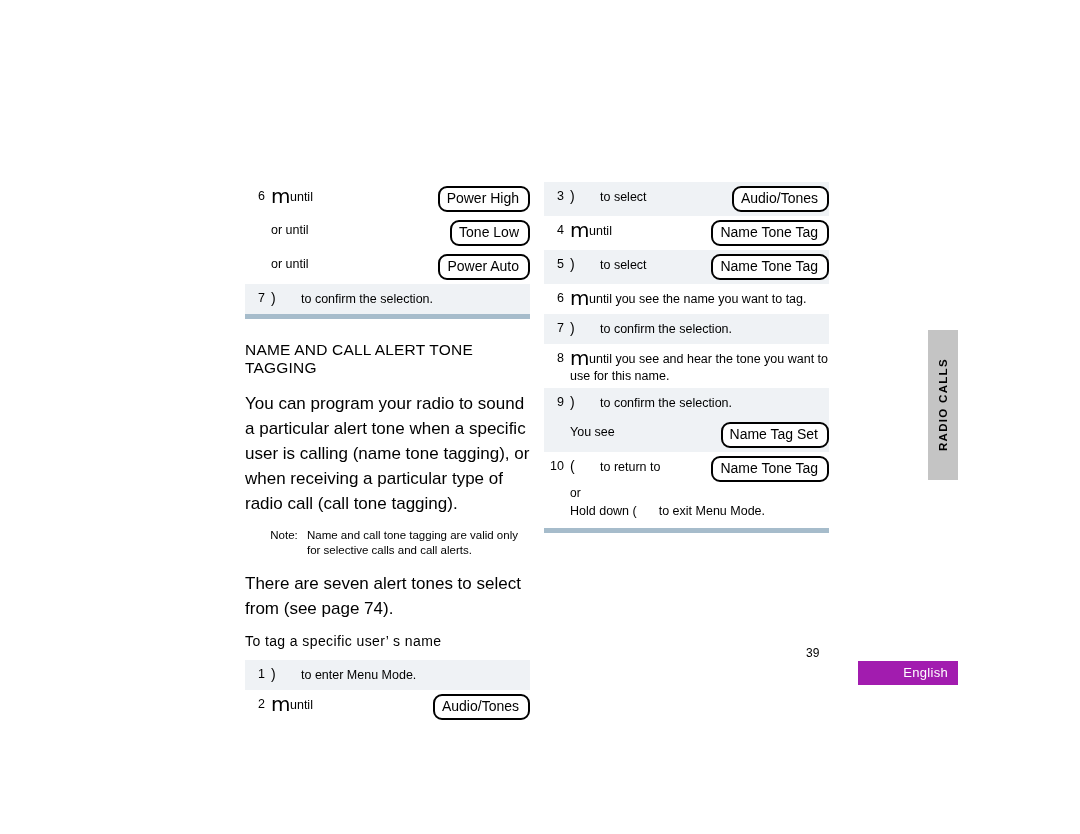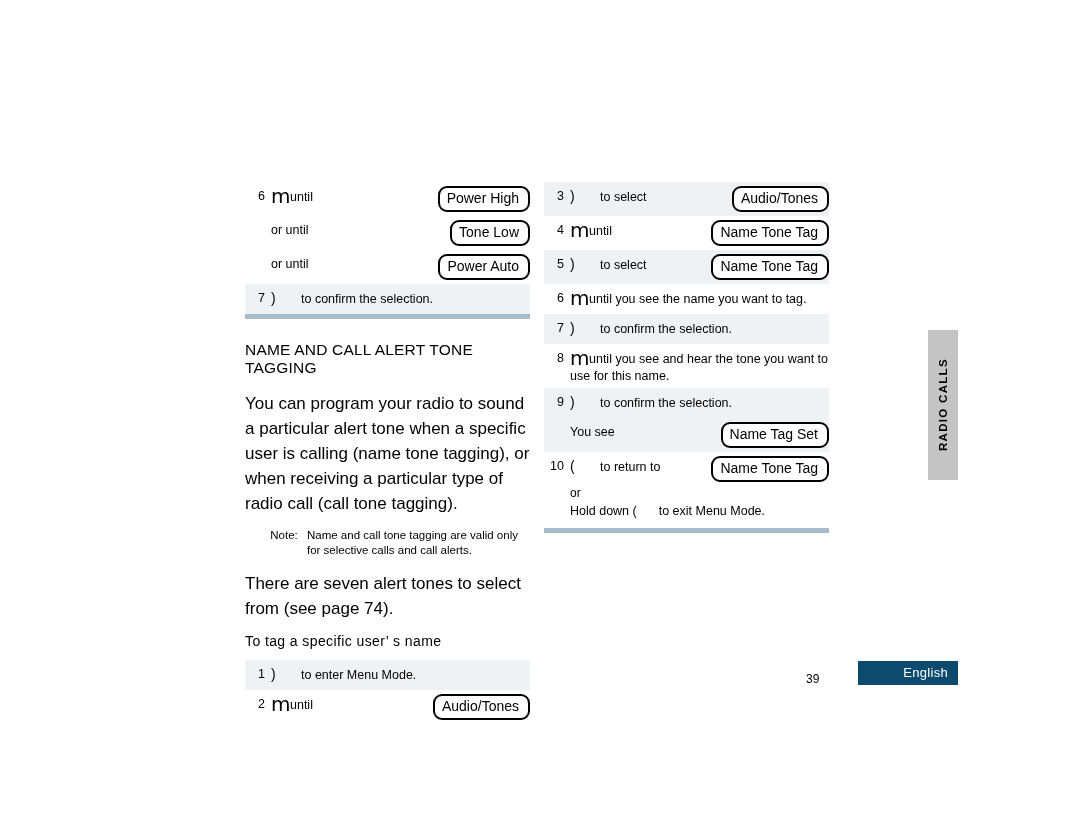--- a/index.html
+++ b/index.html
@@ -178,30 +178,30 @@
     line-height: 30px;
     font-size: 11.5px;
     letter-spacing: 1.3px;
     font-weight: bold;
   }
 
   
   .page-number {
     position: absolute;
     left: 806px;
-    top: 672px;
+    top: 646px;
     font-size: 12px;
   }
   .lang-tab {
     position: absolute;
     left: 858px;
     top: 661px;
     width: 100px;
     height: 24px;
-    background: #0c4a6e;
+    background: #a21caf;
     color: #ffffff;
     font-size: 13px;
     line-height: 24px;
     text-align: right;
     padding-right: 10px;
     box-sizing: border-box;
     letter-spacing: 0.3px;
   }
 </style>
 </head>

